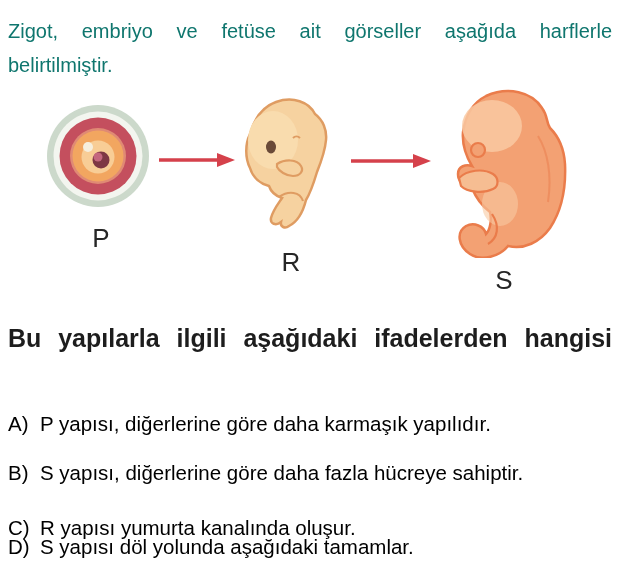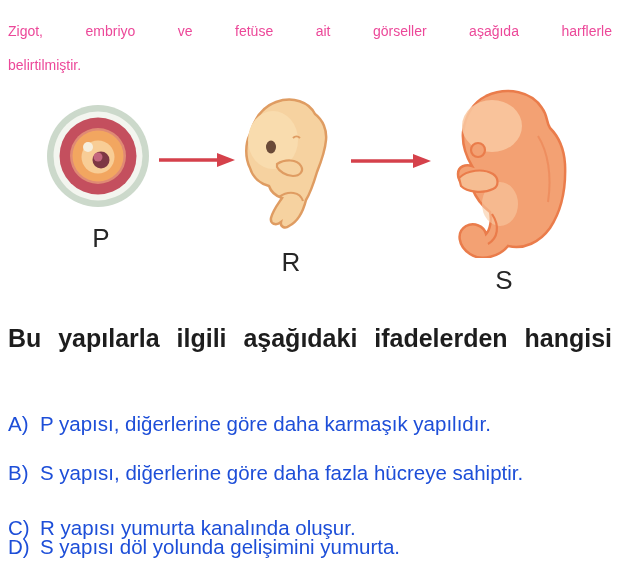--- a/index.html
+++ b/index.html
@@ -1,28 +1,28 @@
 <!DOCTYPE html>
 <html><head>
 <meta charset="utf-8">
 <style>
   html,body{margin:0;padding:0;background:#ffffff;}
   .page{
     position:relative;width:620px;height:573px;background:#ffffff;overflow:hidden;
     font-family:"Liberation Sans", sans-serif;color:#2a2a2a;
   }
-  .intro{position:absolute;left:8px;top:14px;width:604px;font-size:14px;line-height:34px;color:#ec4899;}
+  .intro{position:absolute;left:8px;top:14px;width:604px;font-size:20px;line-height:34px;color:#0f766e;}
   .justify-line{display:block;text-align:justify;text-align-last:justify;white-space:normal;}
   .plain-line{display:block;text-align:left;}
   .figure{position:absolute;left:0;top:84px;width:620px;height:230px;}
   .fig-item{position:absolute;}
   .stage-label{position:absolute;width:34px;text-align:center;font-size:26px;color:#262626;line-height:28px;}
   .question{position:absolute;left:8px;top:321px;width:604px;font-size:25px;line-height:35px;font-weight:bold;color:#1d1d1d;}
   .options{position:absolute;left:8px;top:410px;width:606px;}
-  .option{position:absolute;left:0;width:606px;height:28px;font-size:20.5px;line-height:28px;color:#1d4ed8;white-space:nowrap;}
+  .option{position:absolute;left:0;width:606px;height:28px;font-size:20.5px;line-height:28px;color:#000000;white-space:nowrap;}
   .opt-letter{display:inline-block;width:32px;}
   .opt-text{display:inline;}
   svg{display:block;}
 </style>
 </head>
 <body>
 
 <div class="page">
 
   <div class="intro">
@@ -96,17 +96,17 @@
     <div class="option" style="top:0px;">
       <span class="opt-letter">A)</span><span class="opt-text">P yapısı, diğerlerine göre daha karmaşık yapılıdır.</span>
     </div>
     <div class="option" style="top:49px;">
       <span class="opt-letter">B)</span><span class="opt-text">S yapısı, diğerlerine göre daha fazla hücreye sahiptir.</span>
     </div>
     <div class="option" style="top:82px;margin-top:22px;">
       <span class="opt-letter">C)</span><span class="opt-text">R yapısı yumurta kanalında oluşur.</span>
     </div>
     <div class="option" style="top:123px;">
-      <span class="opt-letter">D)</span><span class="opt-text">S yapısı döl yolunda gelişimini yumurta.</span>
+      <span class="opt-letter">D)</span><span class="opt-text">S yapısı döl yolunda aşağıdaki tamamlar.</span>
     </div>
   </div>
 
 </div>
 
 </body></html>

